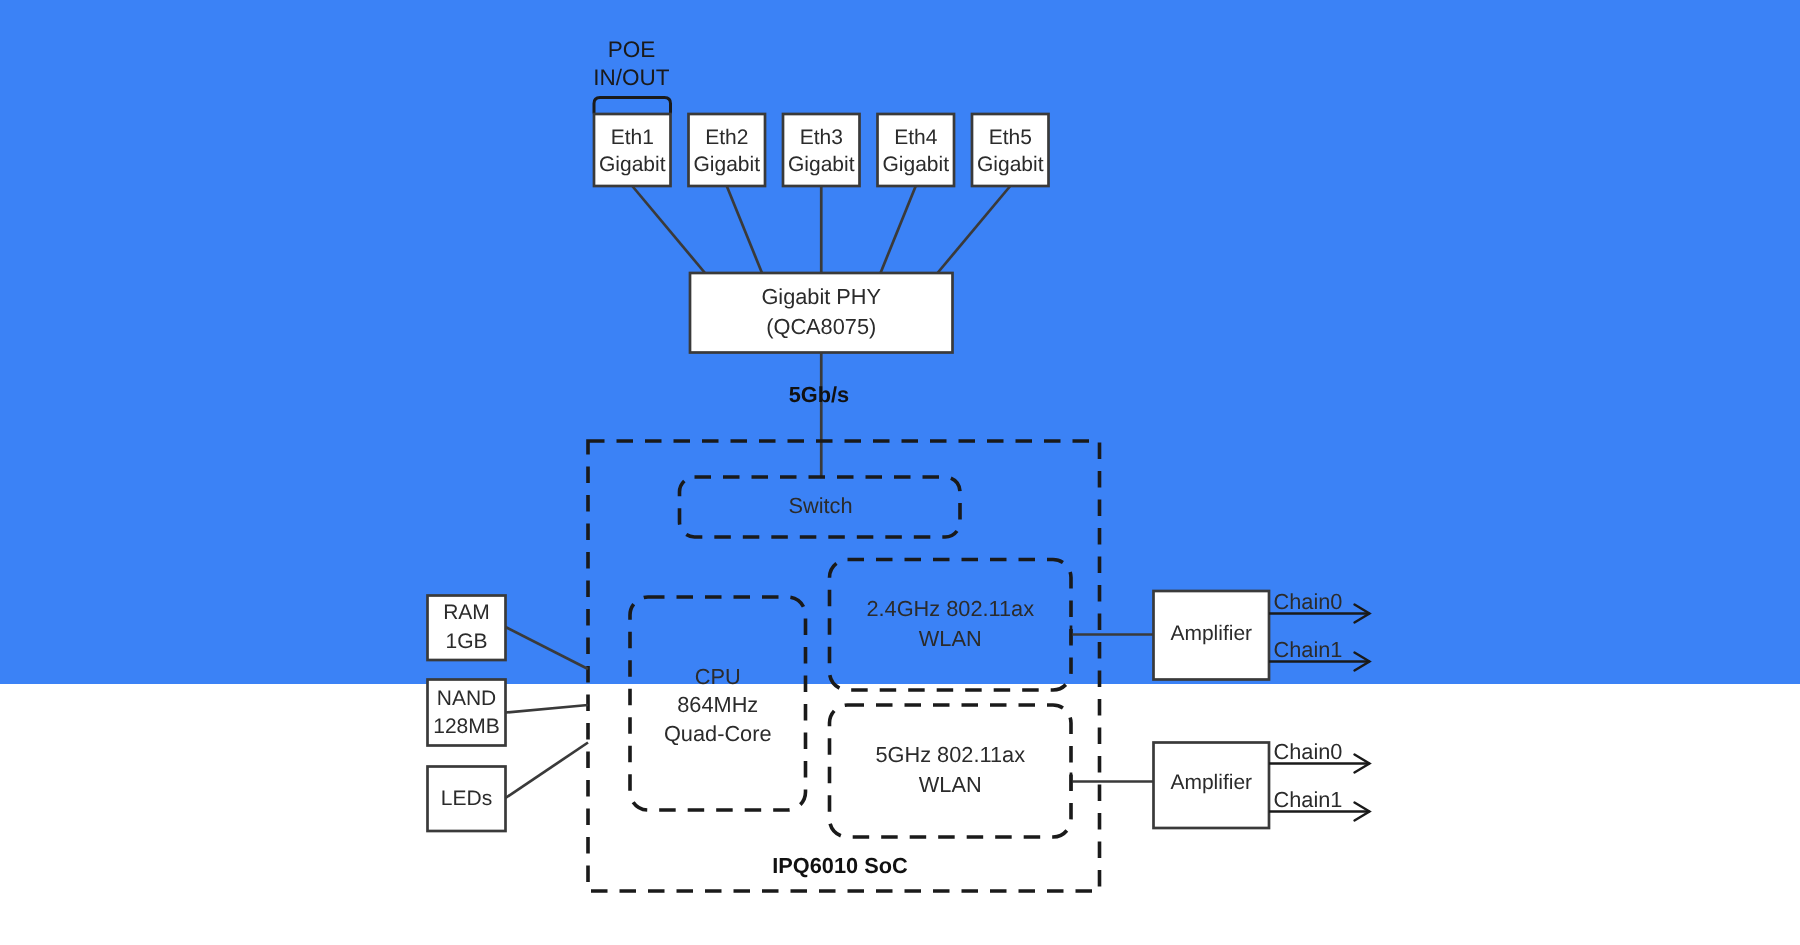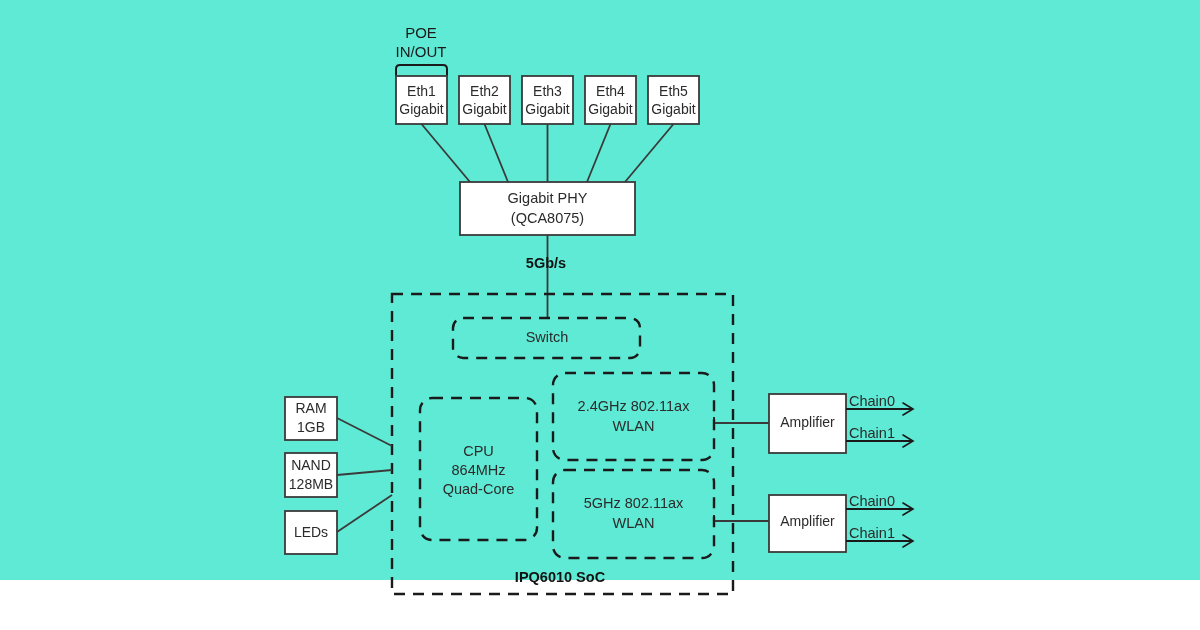--- a/index.html
+++ b/index.html
@@ -10,22 +10,22 @@
   }
   body {
     width: 1200px;
     height: 630px;
     overflow: hidden;
     font-family: "Liberation Sans", sans-serif;
   }
   #diagram-root {
     position: relative;
     width: 1200px;
-    height: 580px;
-    background: #5eead4;
+    height: 456px;
+    background: #3b82f6;
   }
   svg#diagram-svg {
     display: block;
     width: 1200px;
     height: 630px;
   }
   .solid-box {
     fill: #ffffff;
     stroke: #3a3a3a;
     stroke-width: 1.8;

